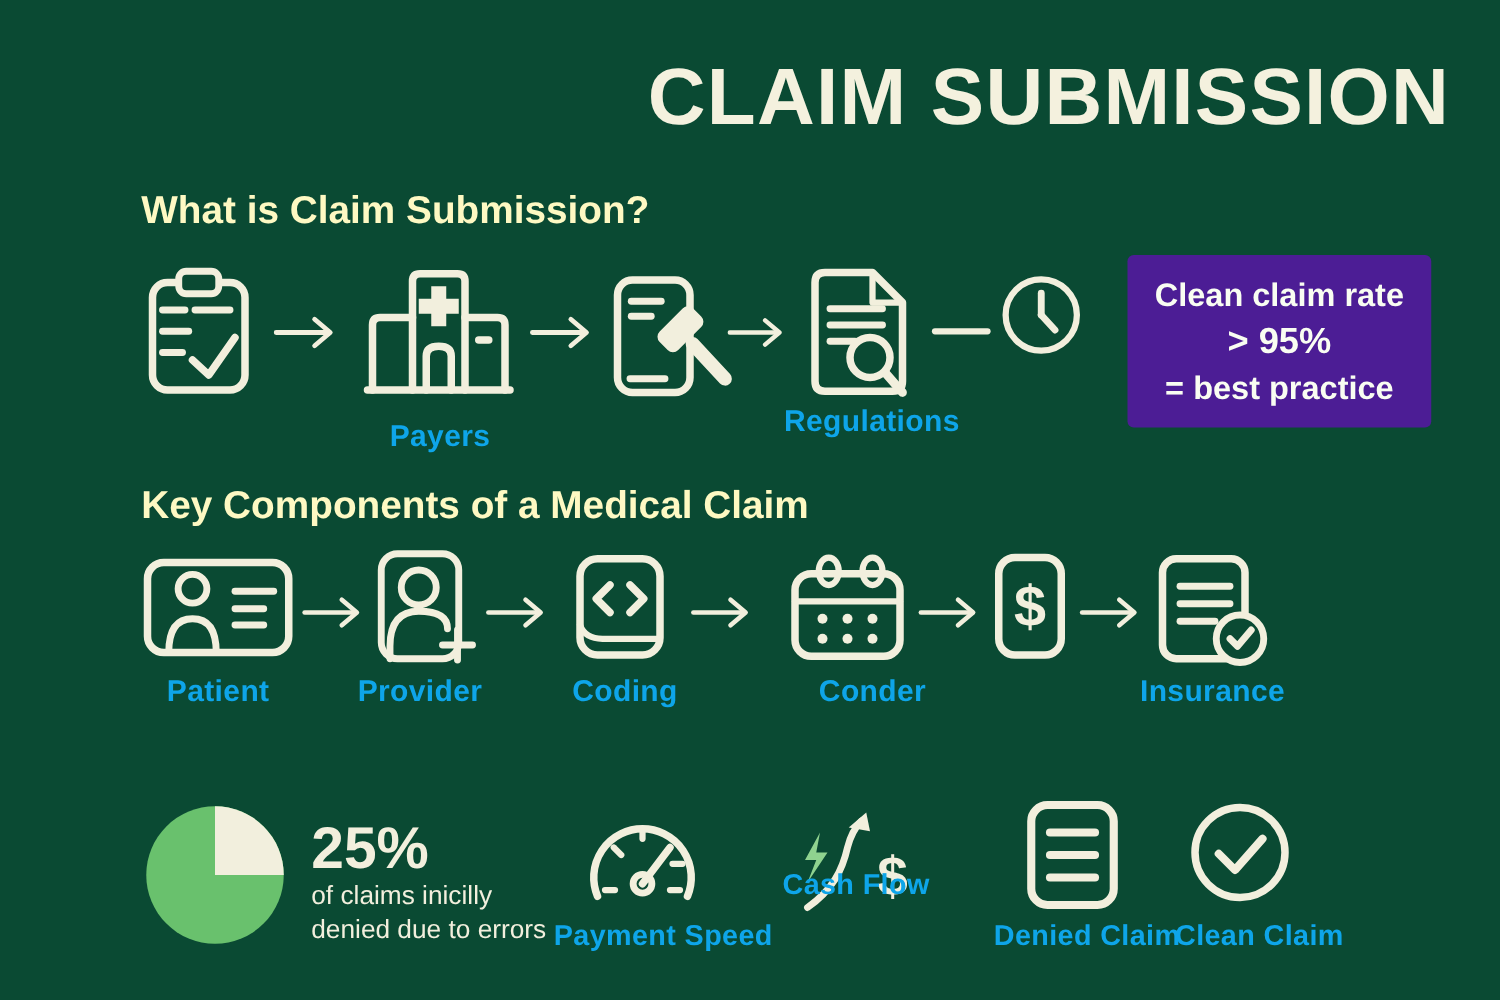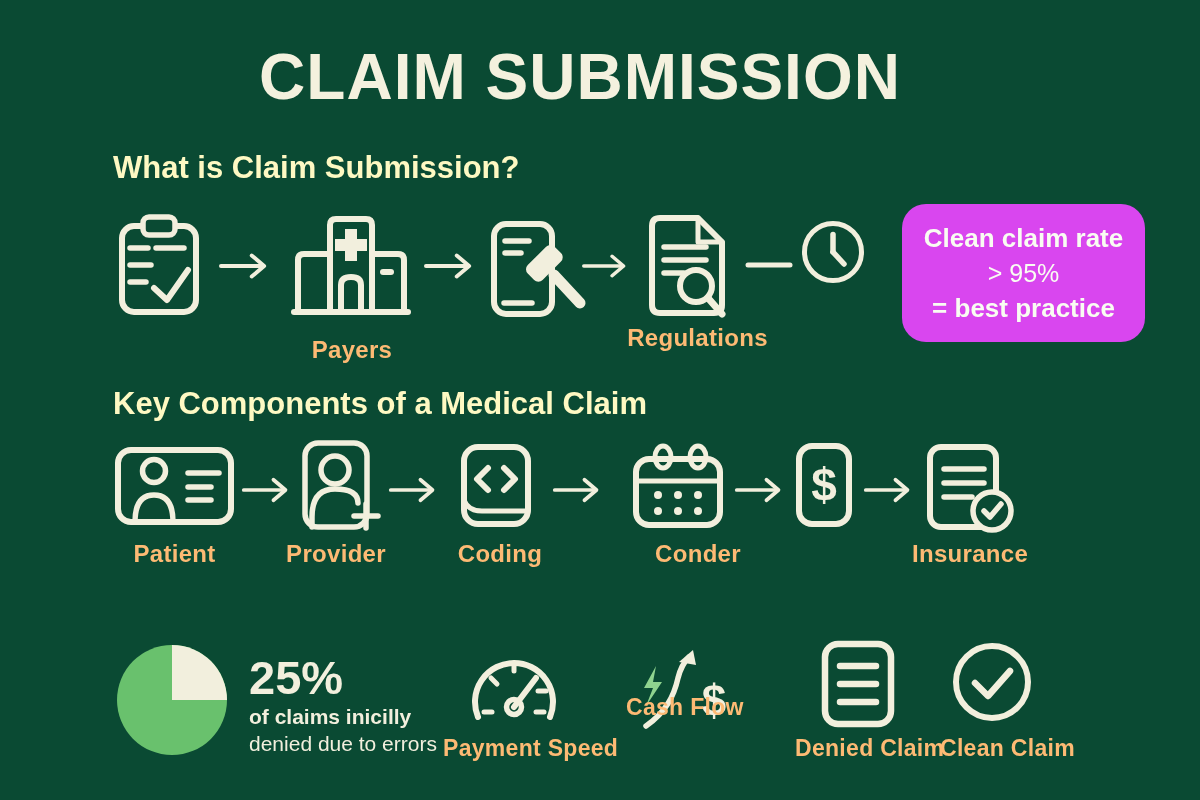--- a/index.html
+++ b/index.html
@@ -1,29 +1,29 @@
 <!DOCTYPE html>
 <html><head>
 <meta charset="utf-8">
 <style>
   html,body{margin:0;padding:0;background:#0a4a33;}
   .canvas{position:relative;width:1200px;height:800px;background:#0a4a33;overflow:hidden;
           font-family:"Liberation Sans",sans-serif;color:#f2efdd;}
-  .title{position:absolute;top:40px;left:0;width:1160px;text-align:center;margin:0;
+  .title{position:absolute;top:40px;left:0;width:1160px;text-align:right;margin:0;
          font-size:64px;font-weight:bold;letter-spacing:1px;color:#f4f1de;}
   .h2{position:absolute;left:113px;margin:0;font-size:31px;font-weight:bold;color:#fef9c3;}
   .icon{position:absolute;display:block;}
   .flabel{position:absolute;text-align:center;font-size:24px;font-weight:600;
-          letter-spacing:.3px;color:#fdba74;white-space:nowrap;}
-  .callout{position:absolute;left:902px;top:204px;width:243px;height:138px;border-radius:24px;
-           background:#d946ef;display:flex;flex-direction:column;justify-content:center;
+          letter-spacing:.3px;color:#0ea5e9;white-space:nowrap;}
+  .callout{position:absolute;left:902px;top:204px;width:243px;height:138px;border-radius:5px;
+           background:#4c1d95;display:flex;flex-direction:column;justify-content:center;
            align-items:center;gap:5px;color:#f9fdf2;font-size:26px;font-weight:600;}
-  .callout .big{font-size:25px;font-weight:normal;}
+  .callout .big{font-size:29px;font-weight:bold;}
   .stat-value{position:absolute;left:249px;top:650px;font-size:47px;font-weight:bold;}
-  .stat-line1{position:absolute;left:249px;top:705px;font-size:21px;font-weight:700;}
+  .stat-line1{position:absolute;left:249px;top:705px;font-size:21px;font-weight:400;}
   .stat-line2{position:absolute;left:249px;top:732px;font-size:21px;font-weight:400;}
   .small-label{font-size:23px;}
   svg{overflow:visible;}
 </style>
 </head>
 <body>
 
 <div class="canvas">
 
   <svg width="0" height="0" style="position:absolute" aria-hidden="true">

